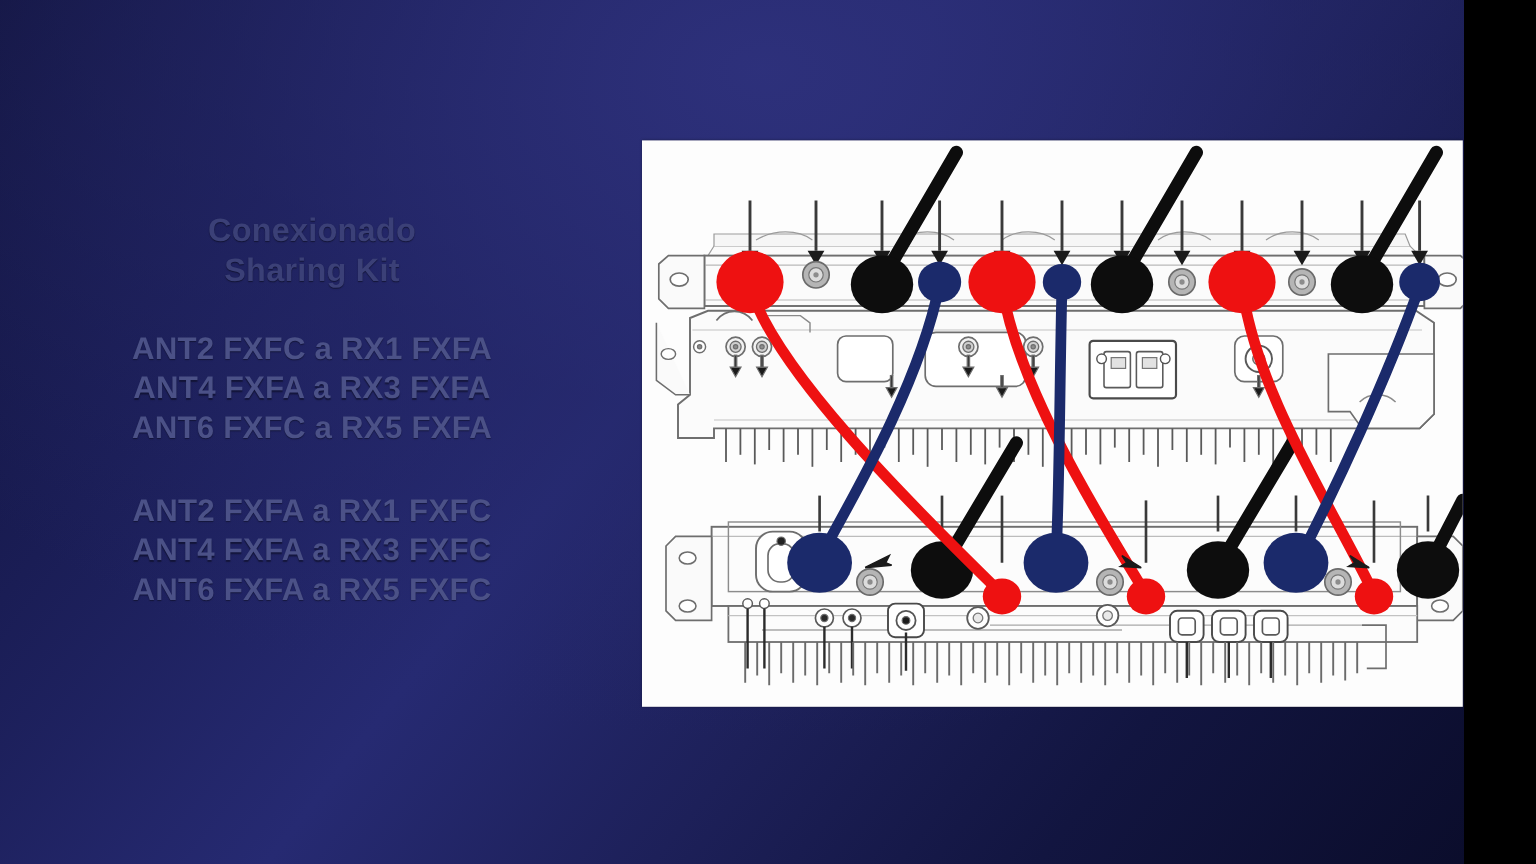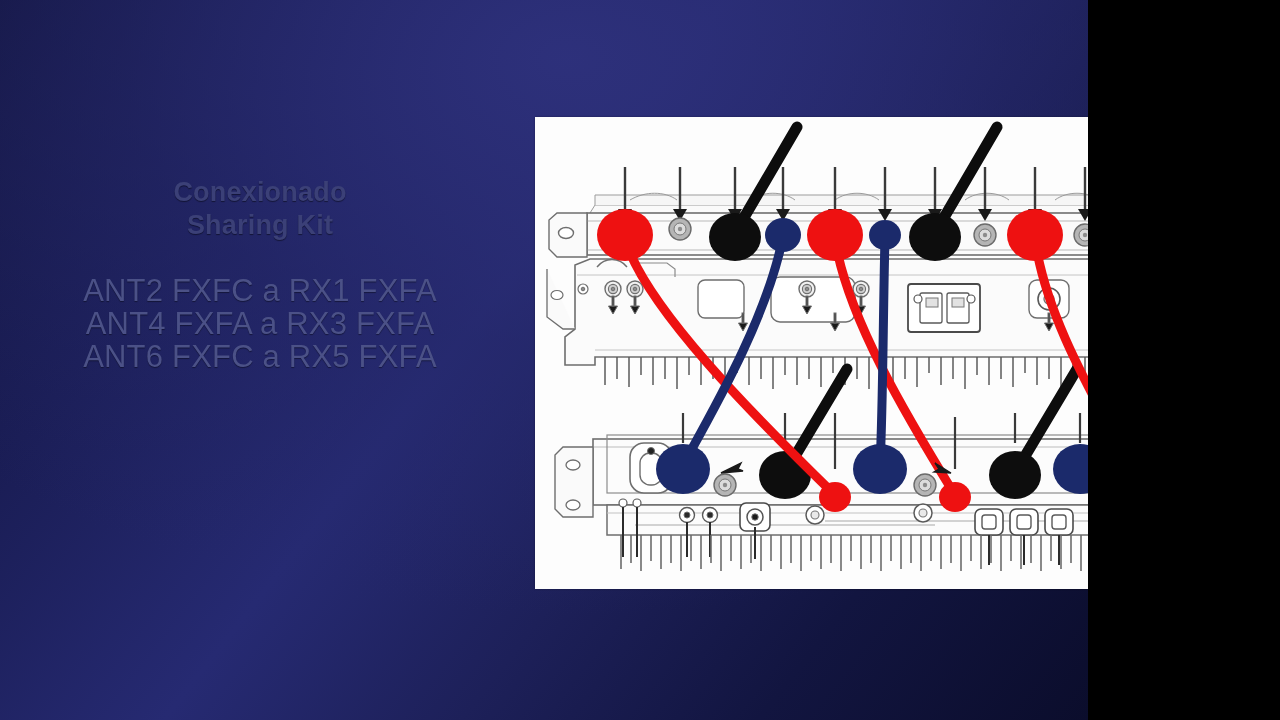--- a/index.html
+++ b/index.html
@@ -2,21 +2,21 @@
 <html><head>
 <meta charset="utf-8">
 <style>
   html, body {
     margin: 0;
     padding: 0;
     background: #000;
   }
   #slide {
     position: relative;
-    width: 1088px;
+    width: 1220px;
     height: 720px;
     overflow: hidden;
     font-family: "Liberation Sans", sans-serif;
     
     background:
       radial-gradient(ellipse 1400px 900px at 52% 8%, rgba(46,49,124,0.95) 0%, rgba(38,41,108,0.55) 32%, rgba(20,22,62,0.0) 62%),
       linear-gradient(128deg, #10123a 0%, #1a1d55 22%, #262a72 44%, #1d2059 62%, #121540 80%, #0b0d2c 100%);
   }
 
   
@@ -32,22 +32,22 @@
     font-size: 27px;
     font-weight: bold;
     line-height: 33px;
     letter-spacing: 0.2px;
     text-shadow: 0 1px 1px rgba(0,0,0,0.45);
     white-space: pre-line;
   }
   .list-group {
     margin-top: 32px;
     color: #4b5187;
-    font-size: 31px;
-    font-weight: normal;
+    font-size: 26px;
+    font-weight: bold;
     line-height: 33px;
     letter-spacing: 0.2px;
     text-shadow: 0 1px 1px rgba(0,0,0,0.4);
   }
   .list-group.second { margin-top: 36px; }
   .list-line { white-space: pre; }
 
   
   .panel {
     position: absolute;
@@ -69,20 +69,25 @@
 
     <div class="title">Conexionado
 Sharing Kit</div>
 
     <div class="list-group first">
       <div class="list-line">ANT2 FXFC a RX1 FXFA</div>
       <div class="list-line">ANT4 FXFA a RX3 FXFA</div>
       <div class="list-line">ANT6 FXFC a RX5 FXFA</div>
     </div>
 
+    <div class="list-group second">
+      <div class="list-line">ANT2 FXFA a RX1 FXFC</div>
+      <div class="list-line">ANT4 FXFA a RX3 FXFC</div>
+      <div class="list-line">ANT6 FXFA a RX5 FXFC</div>
+    </div>
   </div>
 
   <div class="panel">
     <svg viewBox="0 0 684 472" preserveAspectRatio="none">
 
       <defs>
         <g id="hexnut">
           <circle r="8" fill="#f2f2f2" stroke="#6e6e6e" stroke-width="1.4"></circle>
           <circle r="4.6" fill="#cfcfcf" stroke="#6e6e6e" stroke-width="1.1"></circle>
           <circle r="1.8" fill="#8d8d8d"></circle>

